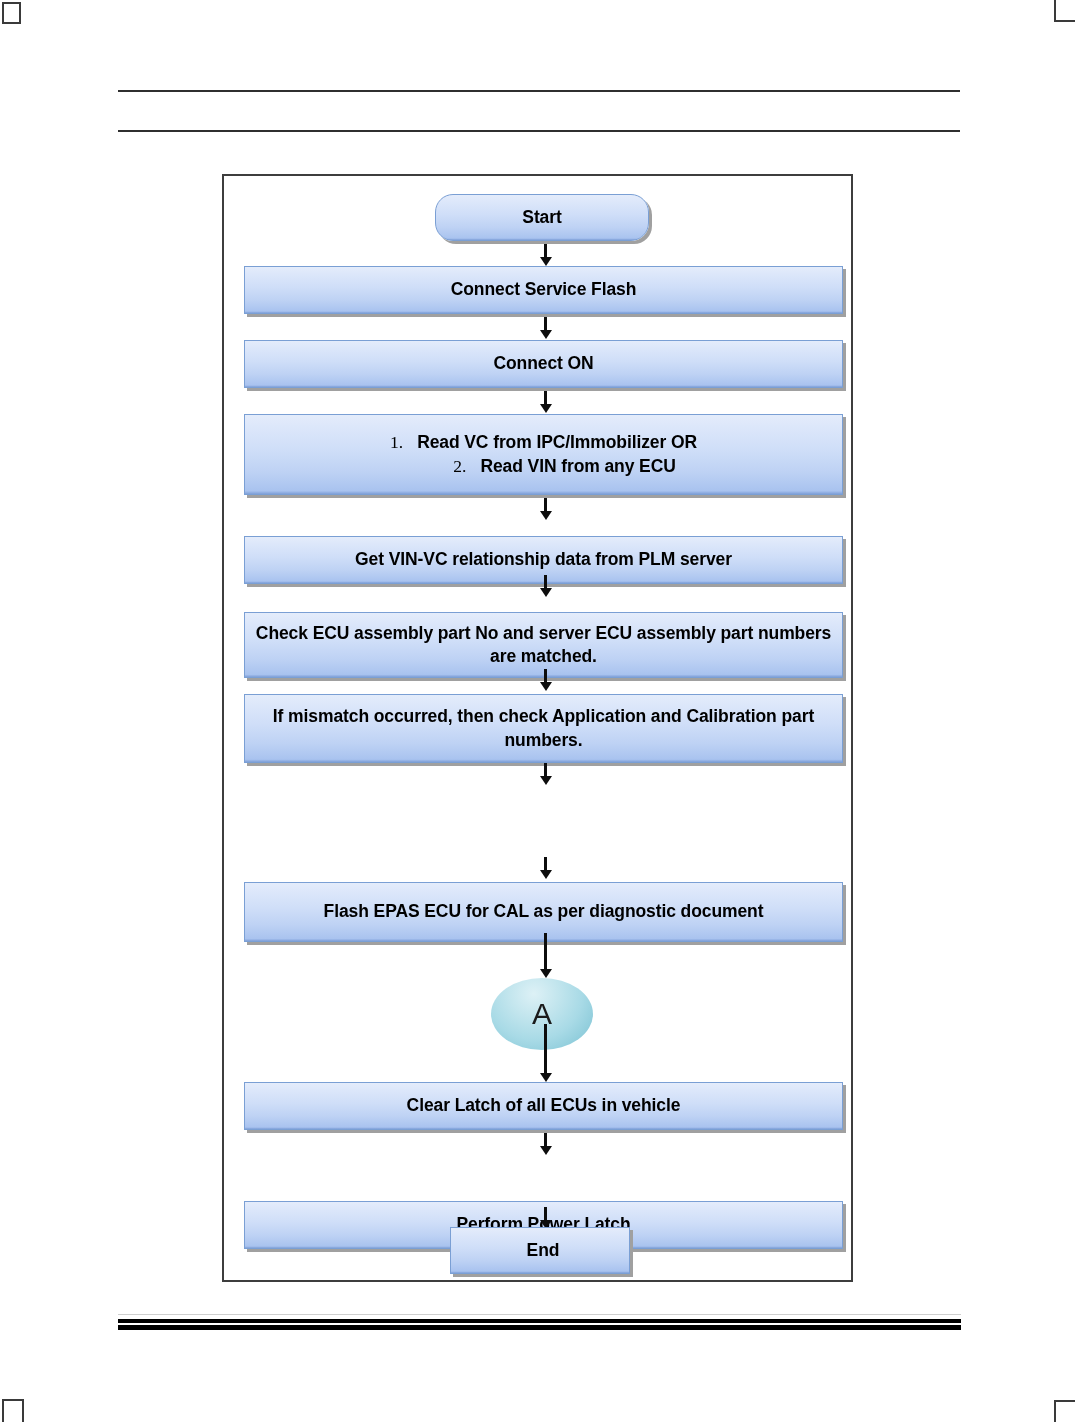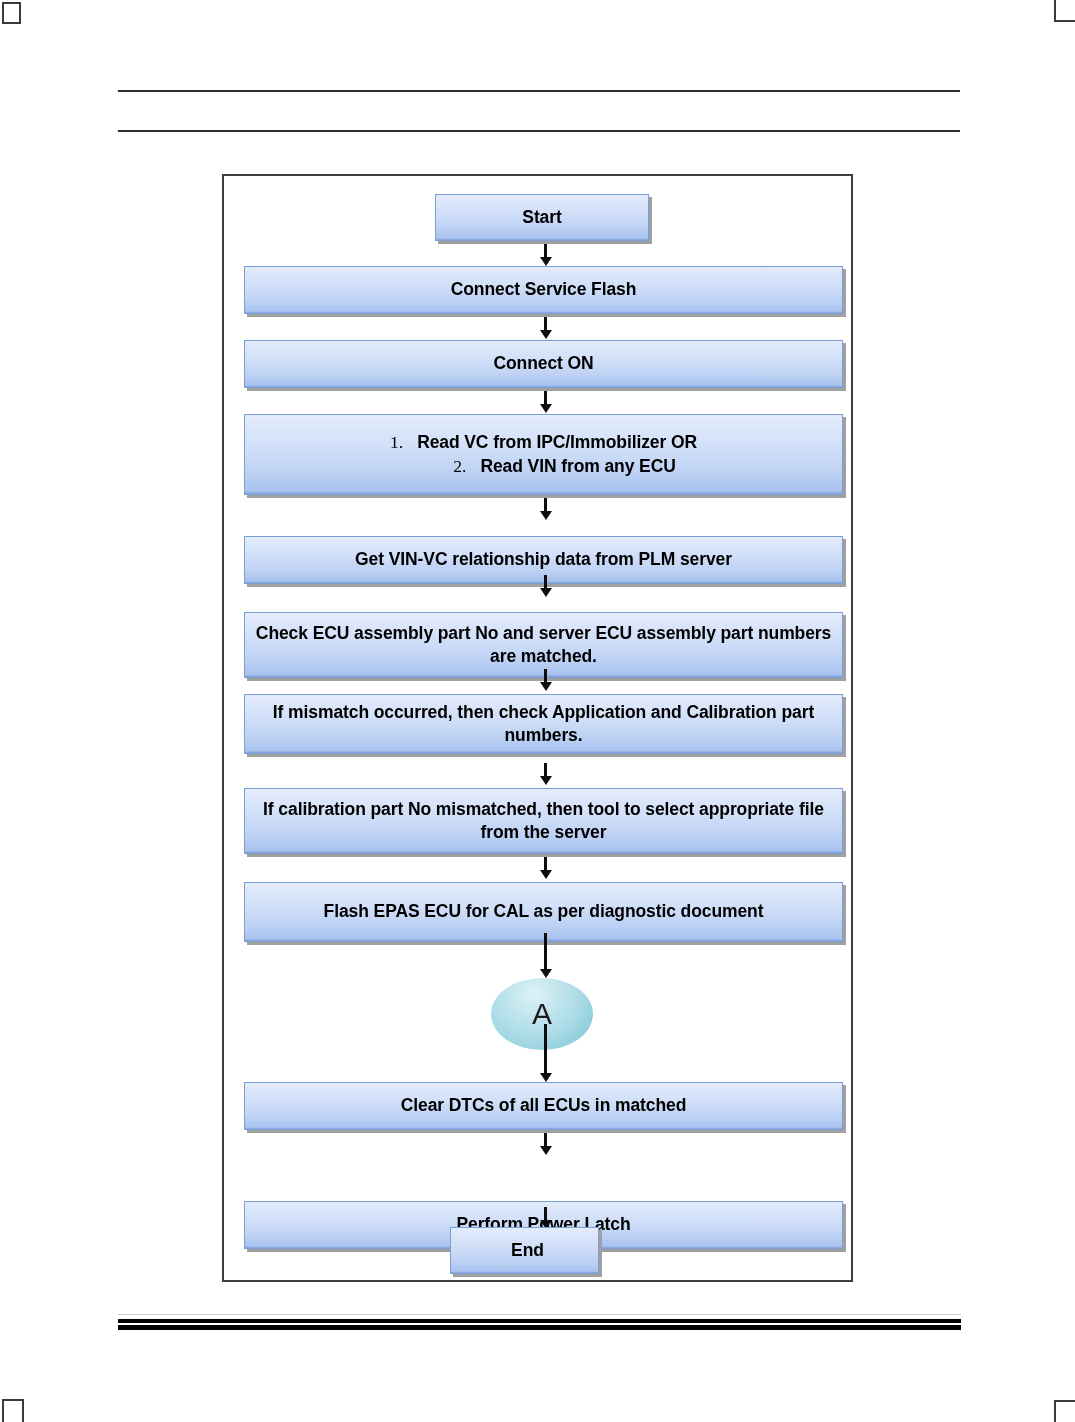--- a/index.html
+++ b/index.html
@@ -91,21 +91,21 @@
     text-align: center;
     color: #000000;
     font-weight: bold;
     font-size: 17.5px;
     line-height: 1.32;
     letter-spacing: -0.1px;
     padding: 0 10px;
   }
   .node-wide   { left: 20px;  width: 599px; }
   .node-start  { left: 211px; width: 214px; height: 47px; }
-  .node-end    { left: 226px; width: 149px; height: 47px; padding-left: 16px; }
+  .node-end    { left: 226px; width: 180px; height: 47px; padding-left: 16px; }
 
   .node .node-text { display: block; }
 
   
   .node-list {
     flex-direction: column;
     align-items: center;
     justify-content: center;
   }
   .list-line {
@@ -175,21 +175,21 @@
 <div class="corner-mark corner-tl"></div>
 <div class="corner-mark corner-tr"></div>
 <div class="corner-mark corner-bl"></div>
 <div class="corner-mark corner-br"></div>
 
 <div class="header-rule header-rule-top"></div>
 <div class="header-rule header-rule-bottom"></div>
 
 <div class="chart-frame">
 
-  <div class="node node-start" style="top:18px;">
+  <div class="node node-start" style="top:18px;border-radius:18px;">
     <span class="node-text">Start</span>
   </div>
   <div class="arrow" style="top:68px;height:22px;">
     <span class="shaft" style="height:13px;"></span>
       <span class="head" style="top:13px;"></span>
   </div>
 
   <div class="node node-wide" style="top:90px;height:48px;">
     <span class="node-text">Connect Service Flash</span>
   </div>
@@ -228,31 +228,28 @@
   </div>
 
   <div class="node node-wide" style="top:424px;height:66px;margin-top:12px;">
     <span class="node-text">Check ECU assembly part No and server ECU assembly part numbers are matched.</span>
   </div>
   <div class="arrow" style="top:493px;height:22px;">
     <span class="shaft" style="height:13px;"></span>
       <span class="head" style="top:13px;"></span>
   </div>
 
-  <div class="node node-wide" style="top:518px;height:60px;">
+  <div class="node node-wide" style="top:518px;height:69px;">
     <span class="node-text">If mismatch occurred, then check Application and Calibration part numbers.</span>
   </div>
   <div class="arrow" style="top:587px;height:22px;">
     <span class="shaft" style="height:13px;"></span>
       <span class="head" style="top:13px;"></span>
   </div>
 
-  <div class="node node-wide" style="top:612px;height:66px;">
-    <span class="node-text">If calibration part No mismatched, then tool to select appropriate file from the server</span>
-  </div>
   <div class="arrow" style="top:681px;height:22px;">
     <span class="shaft" style="height:13px;"></span>
       <span class="head" style="top:13px;"></span>
   </div>
 
   <div class="node node-wide" style="top:706px;height:60px;">
     <span class="node-text">Flash EPAS ECU for CAL as per diagnostic document</span>
   </div>
   <div class="arrow" style="top:757px;height:45px;">
     <span class="shaft" style="height:36px;"></span>
@@ -261,21 +258,21 @@
 
   <div class="connector-node" style="top:802px;">
     <span>A</span>
   </div>
   <div class="arrow" style="top:848px;height:58px;">
     <span class="shaft" style="height:49px;"></span>
       <span class="head" style="top:49px;"></span>
   </div>
 
   <div class="node node-wide" style="top:906px;height:48px;">
-    <span class="node-text">Clear DTCs of all ECUs in matched</span>
+    <span class="node-text">Clear Latch of all ECUs in vehicle</span>
   </div>
   <div class="arrow" style="top:957px;height:22px;">
     <span class="shaft" style="height:13px;"></span>
       <span class="head" style="top:13px;"></span>
   </div>
 
   <div class="node node-wide" style="top:980px;height:48px;margin-top:45px;">
     <span class="node-text">Perform Power Latch</span>
   </div>
   <div class="arrow" style="top:1031px;height:22px;">

